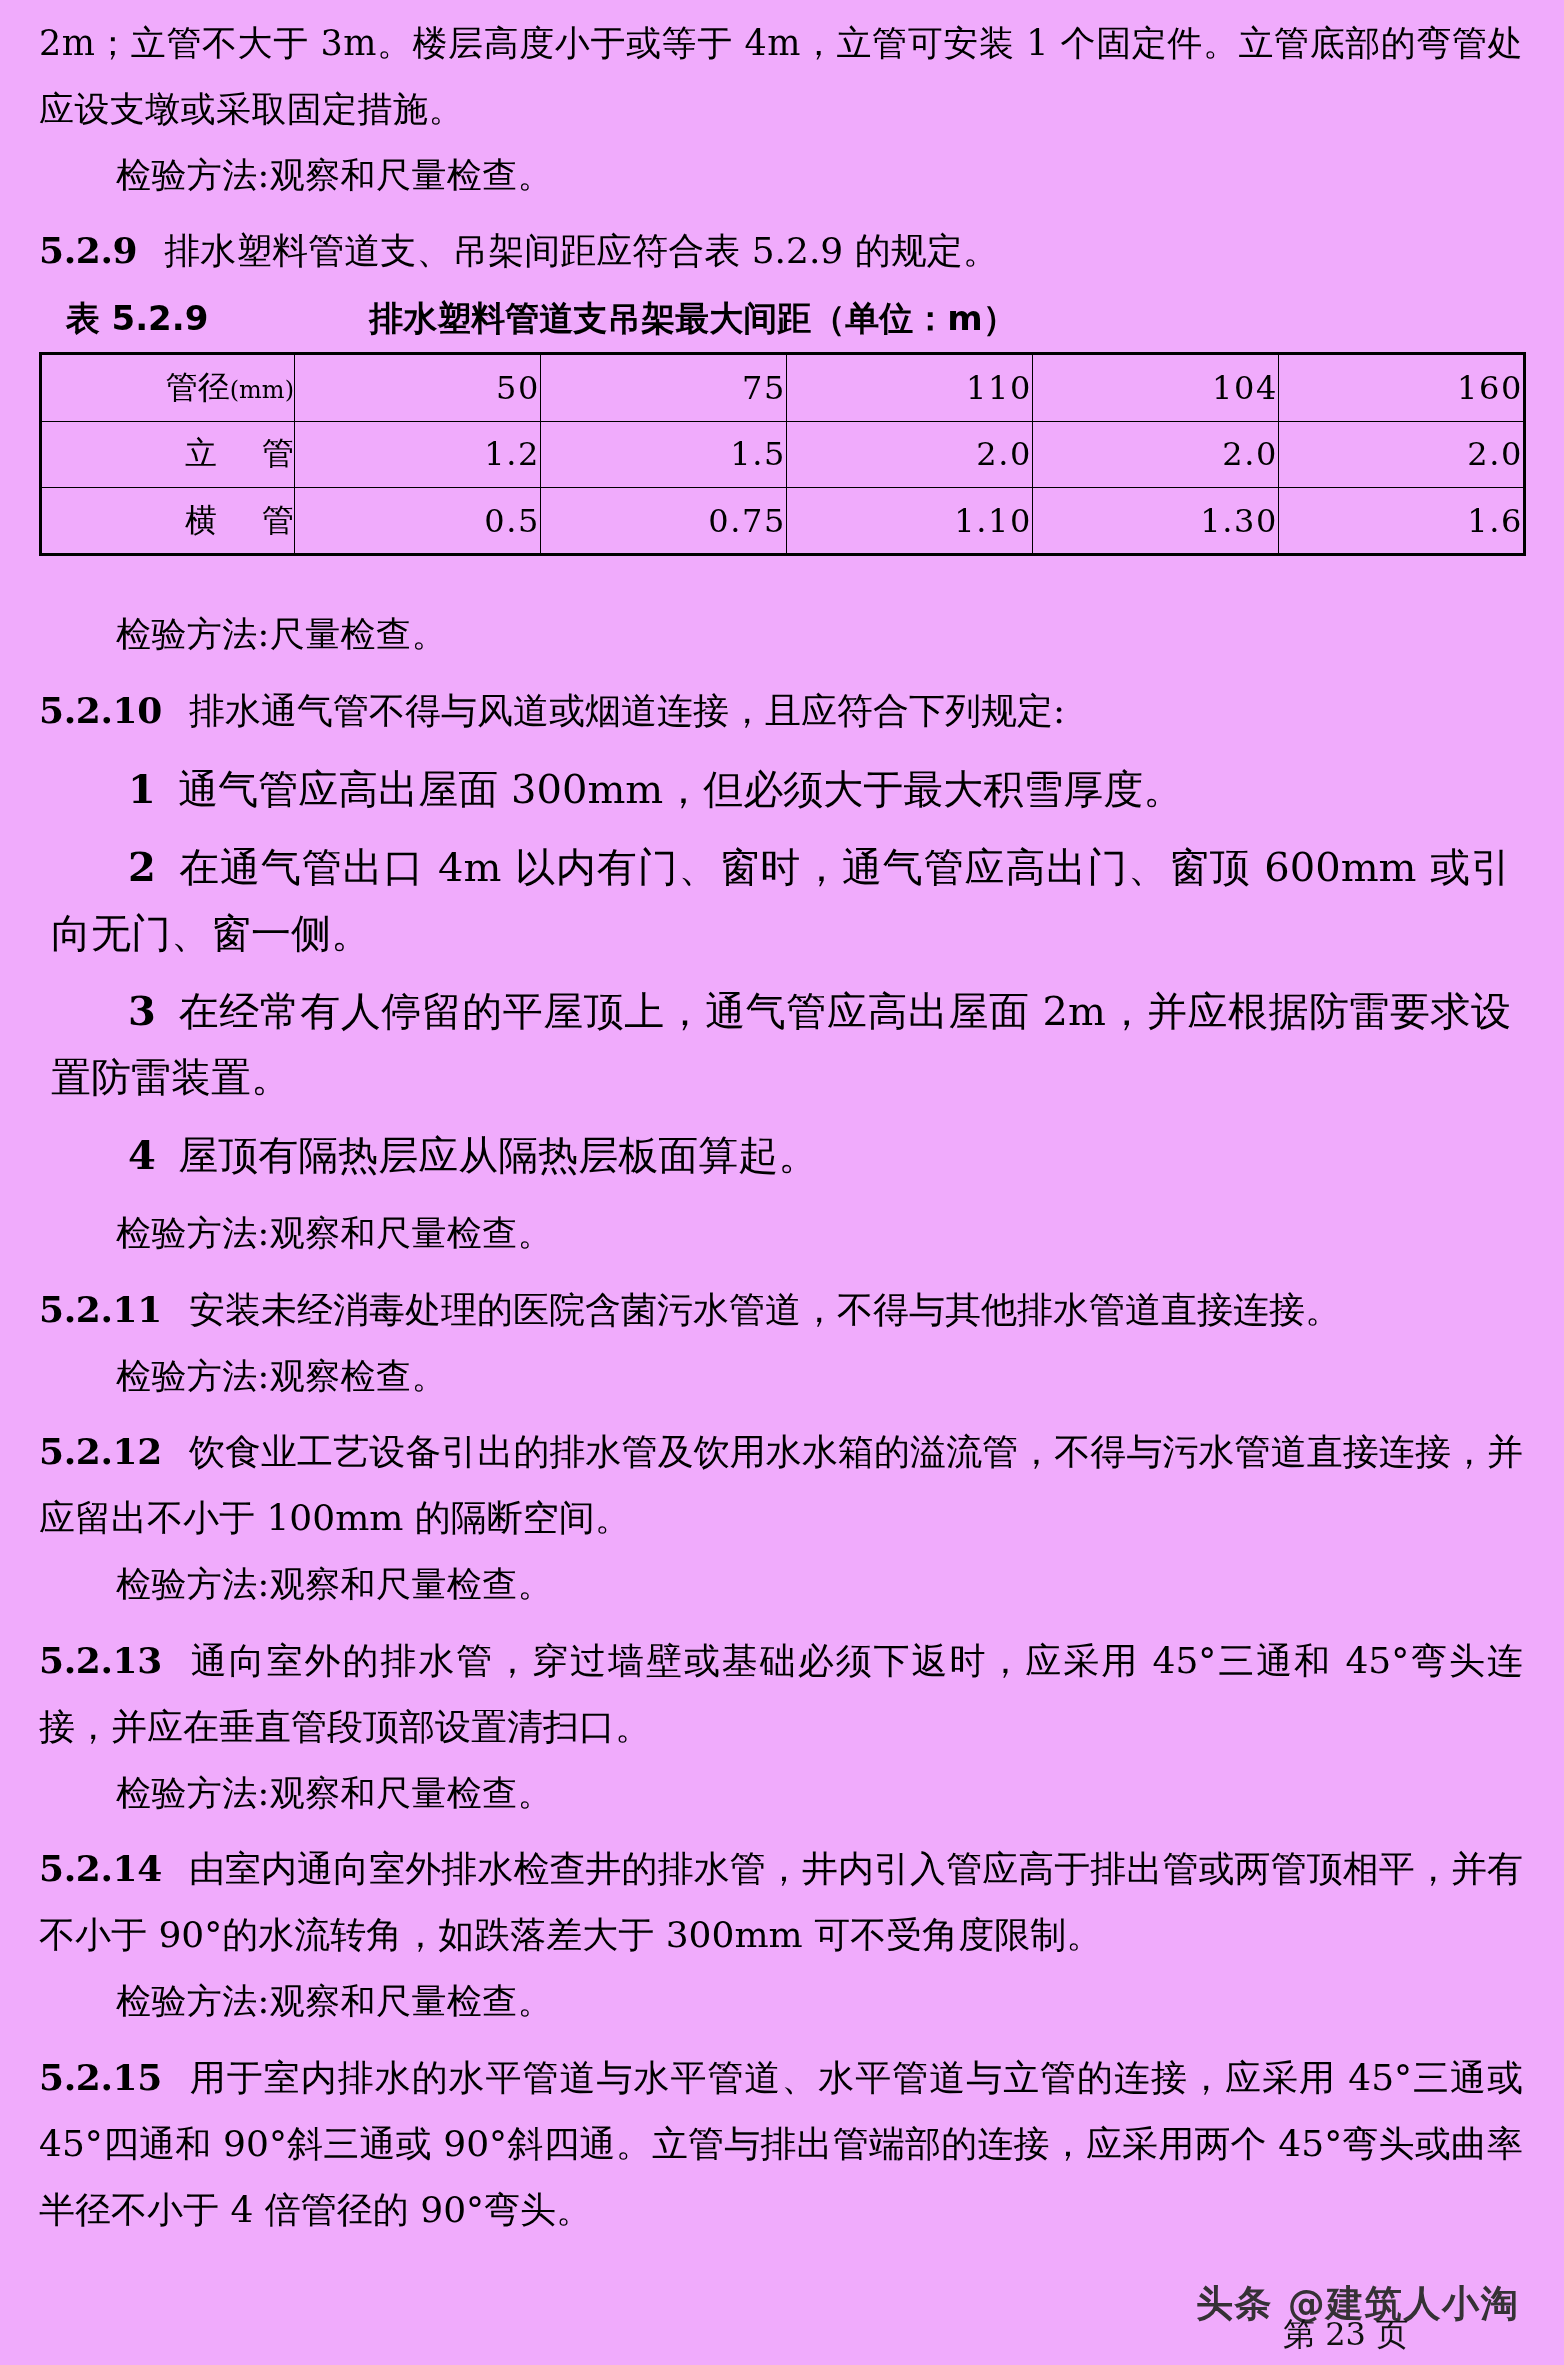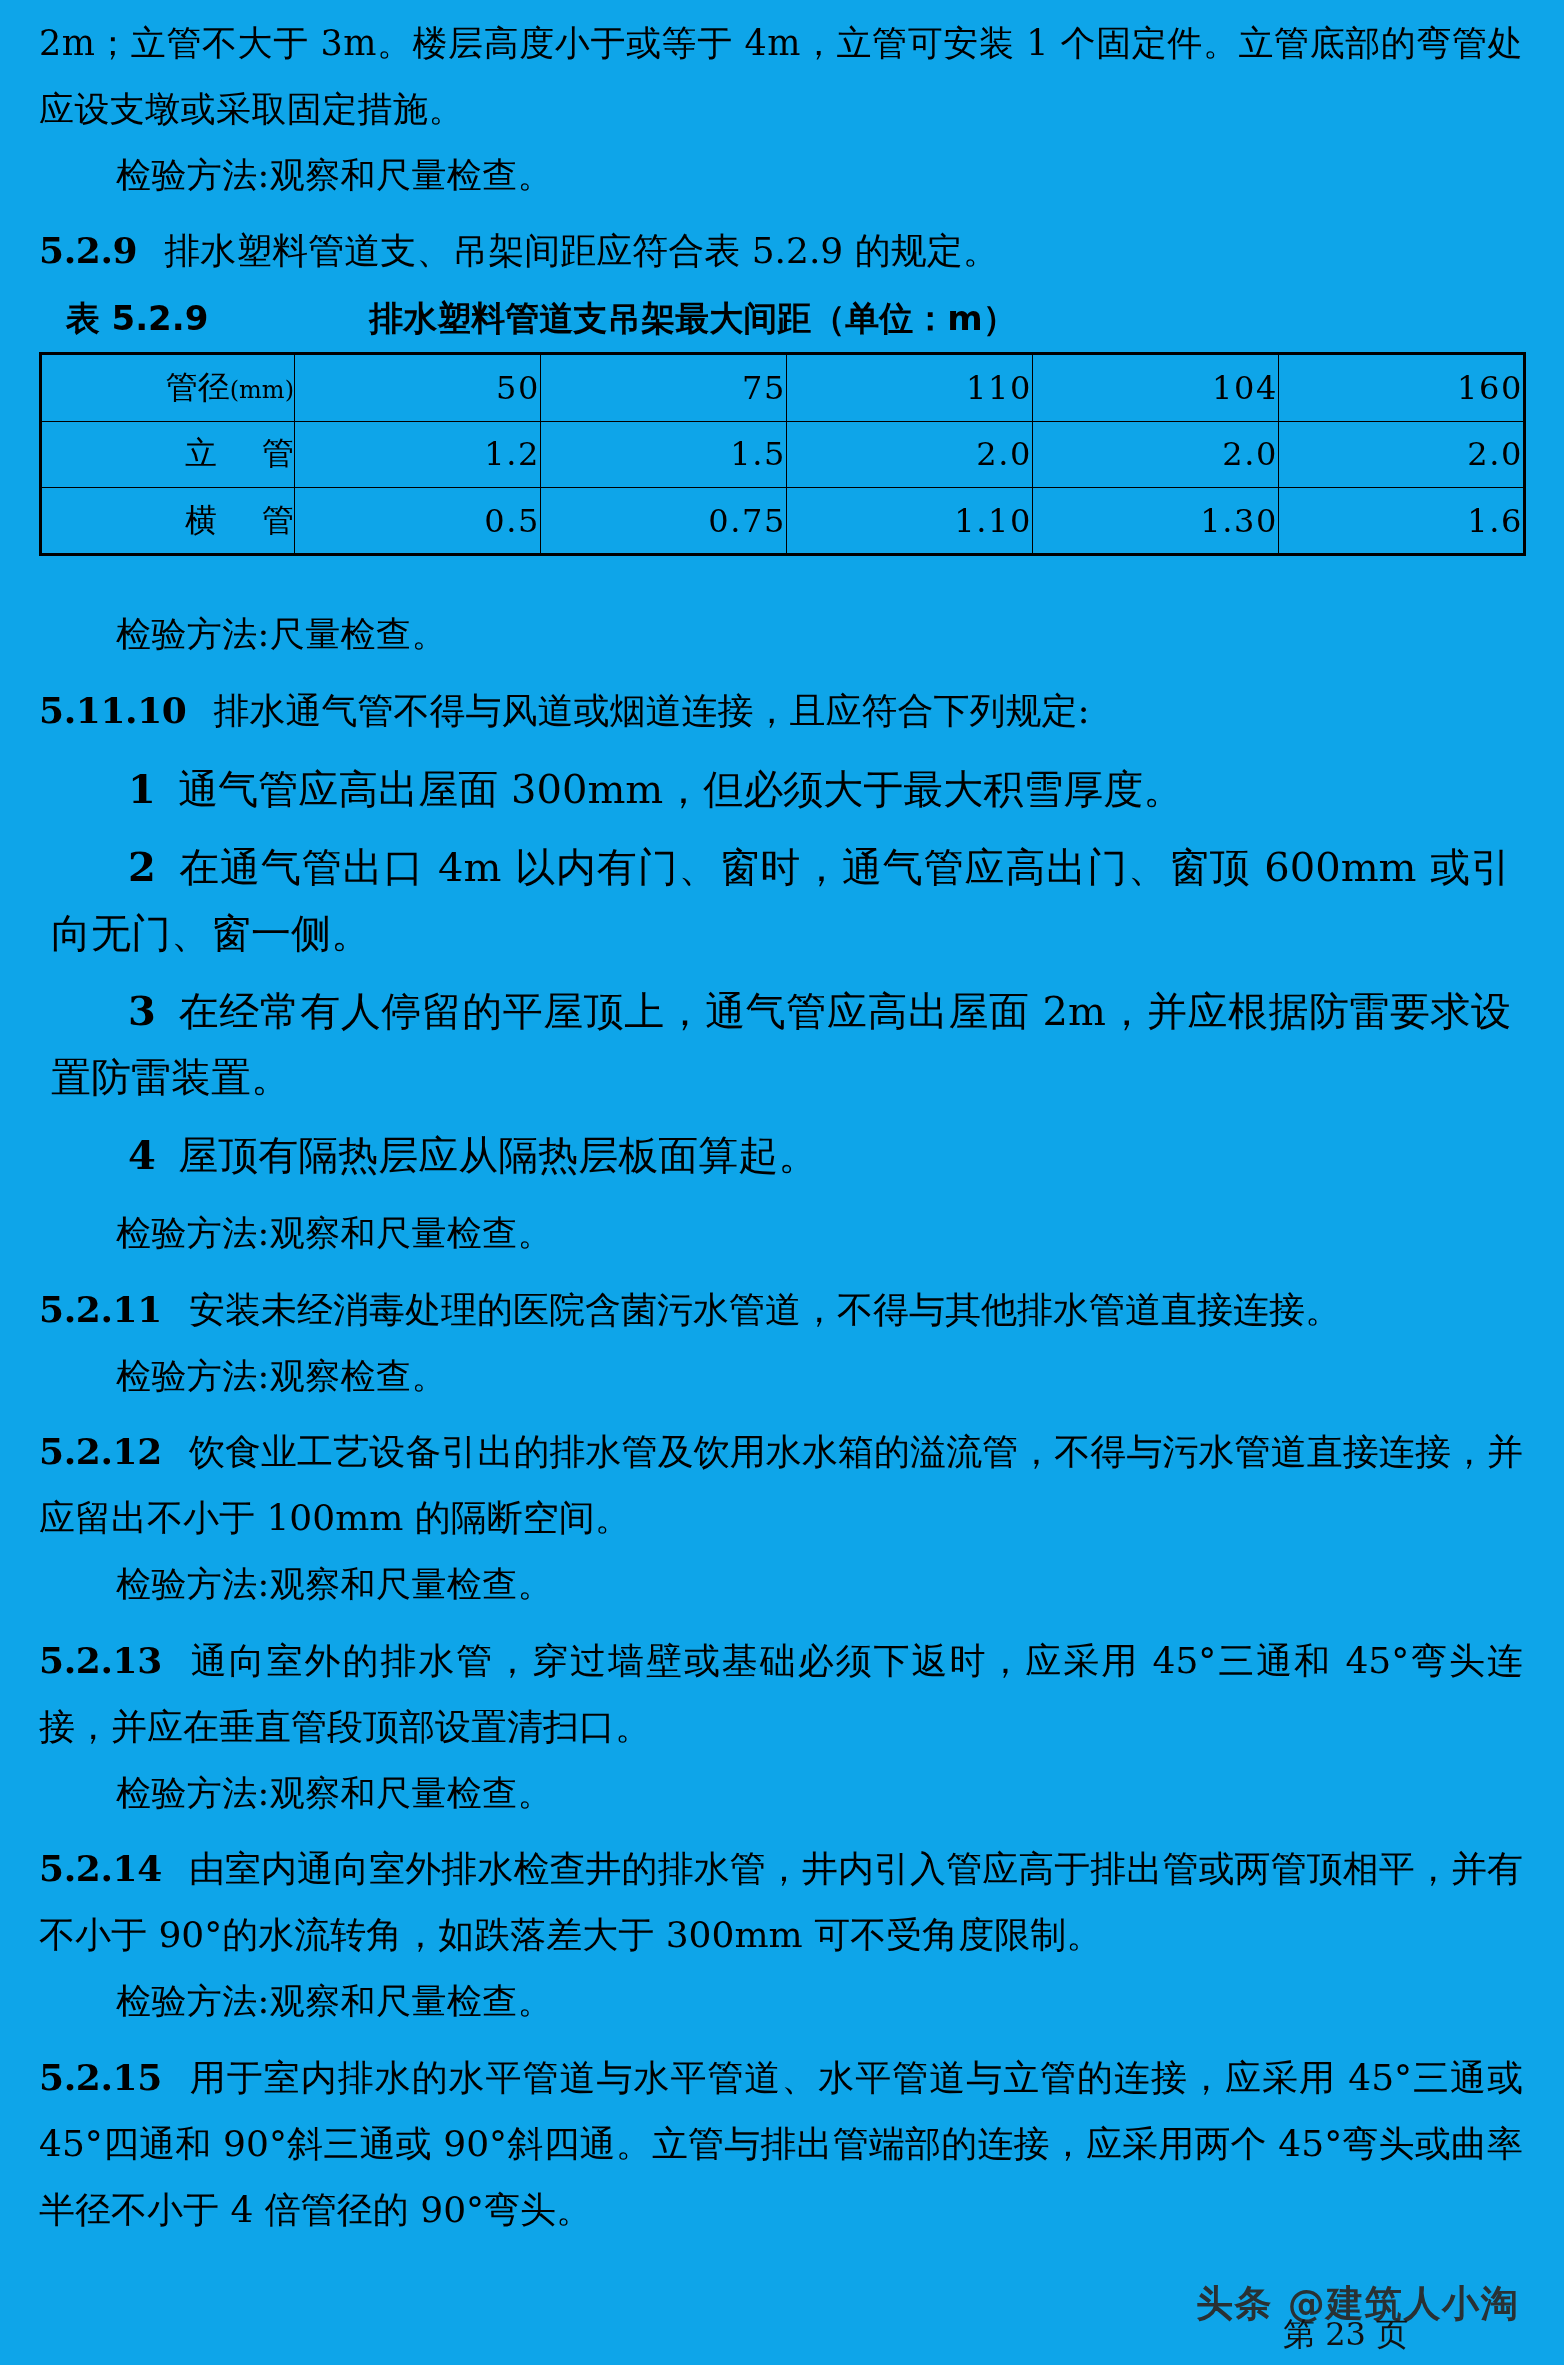--- a/index.html
+++ b/index.html
@@ -8,21 +8,21 @@
     background: #ffffff;
   }
   body {
     font-family: "DejaVu Serif", "Liberation Serif", serif;
     color: #000000;
   }
   .page {
     position: relative;
     width: 1564px;
     height: 2366px;
-    background: #0ea5e9;
+    background: #f0abfc;
     overflow: hidden;
     box-sizing: border-box;
     padding: 0;
   }
   .content {
     position: absolute;
     left: 39px;
     top: 0px;
     width: 1484px;
   }
@@ -196,21 +196,21 @@
         </tr>
       </tbody>
     </table>
 
     <div class="spacer-56"></div>
 
     <p class="para indent-method">检验方法:尺量检查。</p>
 
     <div class="spacer-12"></div>
 
-    <p class="clause"><span class="num">5.11.10</span><span class="gap"></span><span>排水通气管不得与风道或烟道连接，且应符合下列规定:</span></p>
+    <p class="clause"><span class="num">5.2.10</span><span class="gap"></span><span>排水通气管不得与风道或烟道连接，且应符合下列规定:</span></p>
 
     <p class="item"><span class="num">1</span><span class="gap"></span><span>通气管应高出屋面 300mm，但必须大于最大积雪厚度。</span></p>
 
     <p class="item"><span class="num">2</span><span class="gap"></span><span>在通气管出口 4m 以内有门、窗时，通气管应高出门、窗顶 600mm 或引向无门、窗一侧。</span></p>
 
     <p class="item"><span class="num">3</span><span class="gap"></span><span>在经常有人停留的平屋顶上，通气管应高出屋面 2m，并应根据防雷要求设置防雷装置。</span></p>
 
     <p class="item"><span class="num">4</span><span class="gap"></span><span>屋顶有隔热层应从隔热层板面算起。</span></p>
 
     <p class="para indent-method">检验方法:观察和尺量检查。</p>

